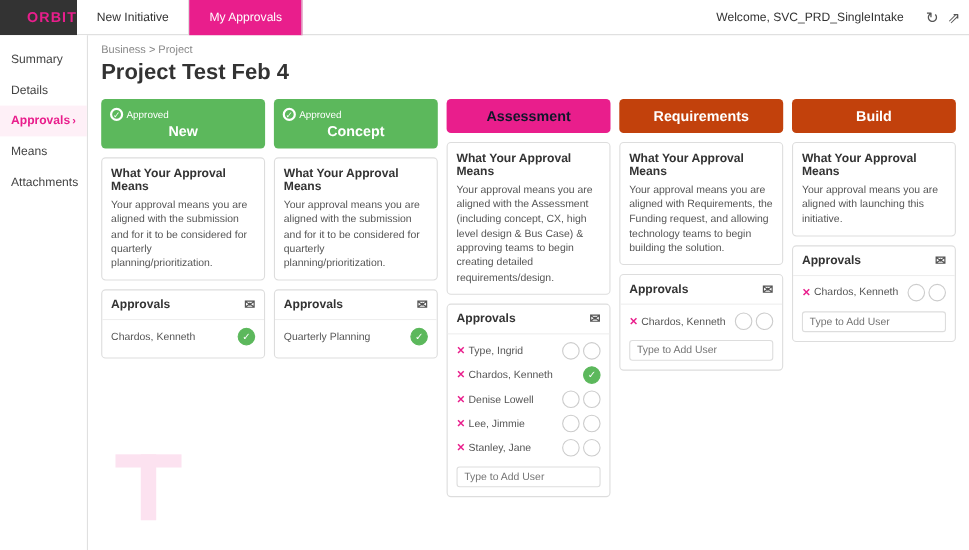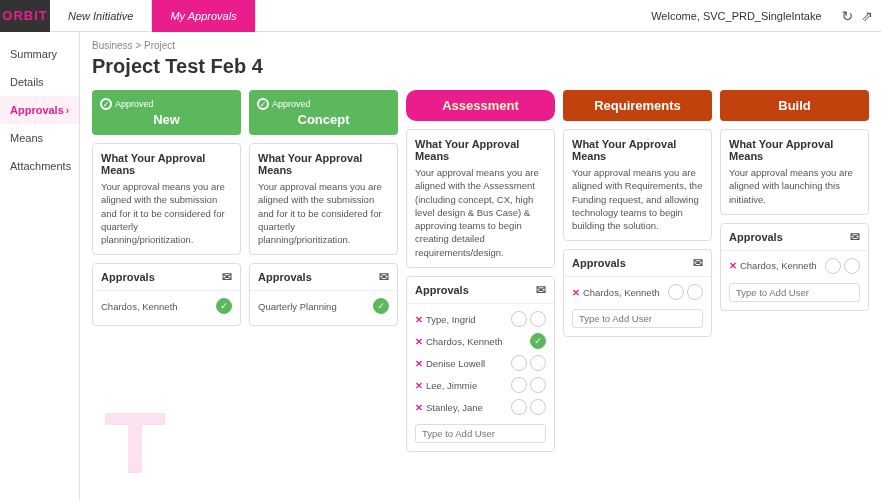--- a/index.html
+++ b/index.html
@@ -8,25 +8,25 @@
     
     .top-nav {
       display: flex;
       align-items: center;
       background: #fff;
       border-bottom: 1px solid #ddd;
       height: 32px;
     }
     .logo-area {
       background: #333;
-      width: 50px;
+      width: 70px;
       height: 32px;
       display: flex;
       align-items: center;
-      justify-content: center;
+      justify-content: flex-end;
       flex-shrink: 0;
     }
     .logo-text {
       color: #e91e8c;
       font-weight: bold;
       font-size: 13px;
       letter-spacing: 1px;
     }
     .nav-tabs {
       display: flex;
@@ -34,21 +34,20 @@
     }
     .nav-tab {
       padding: 0 18px;
       height: 32px;
       display: flex;
       align-items: center;
       font-size: 11px;
       color: #333;
       border-right: 1px solid #ddd;
       cursor: pointer;
-      font-style: italic;
     }
     .nav-tab.active {
       background: #e91e8c;
       color: #fff;
     }
     .nav-welcome {
       padding: 0 12px;
       font-size: 11px;
       color: #333;
       margin-left: auto;
@@ -138,22 +137,21 @@
       margin-bottom: 8px;
       text-align: center;
       position: relative;
     }
     .stage-header.green {
       background: #5cb85c;
       color: #fff;
     }
     .stage-header.pink {
       background: #e91e8c;
-      color: #fef9c3;
-      border-radius: 10px;
+      color: #0f172a;
     }
     .stage-header.gray {
       background: #c2410c;
       color: #fff;
     }
     .stage-status {
       font-size: 9px;
       font-weight: normal;
       display: flex;
       align-items: center;

